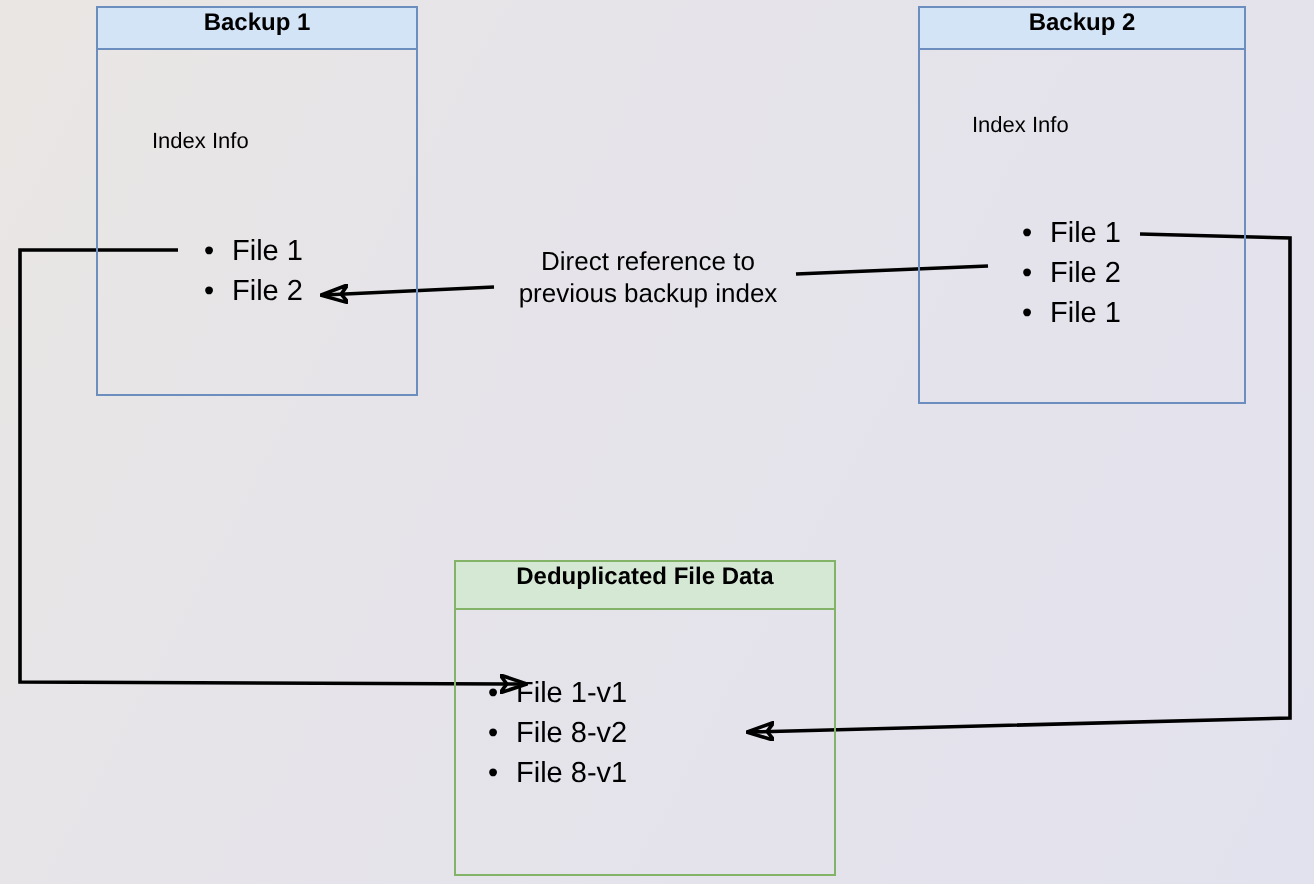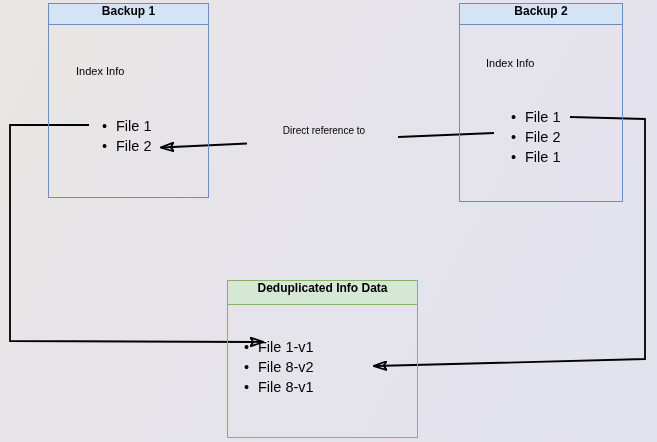--- a/index.html
+++ b/index.html
@@ -31,21 +31,21 @@
   #backup1{left:48px;top:3px;width:161px;height:195px;}
   #backup1 .index-label{left:27px;top:58px;}
   #backup1 .file-list{left:53px;top:112px;}
   #backup2{left:449px;top:3px;width:164px;height:199px;margin-left:10px;}
   #backup2 .index-label{left:26px;top:50px;}
   #backup2 .file-list{left:51px;top:103px;}
   #dedup{left:227px;top:280px;width:191px;height:158px;}
   #dedup .file-list{left:16px;top:56px;}
   .annotation{
     position:absolute;left:234px;top:123px;width:180px;
-    text-align:center;font-size:10px;line-height:16px;
+    text-align:center;font-size:13px;line-height:16px;
   }
 </style>
 </head>
 <body>
 
 <div class="canvas">
 
   <svg class="arrow-layer" viewBox="0 0 657 442" xmlns="http://www.w3.org/2000/svg">
     <defs>
       <marker id="arrowhead" viewBox="0 0 14 10" markerWidth="14" markerHeight="10" refX="12" refY="5" orient="auto" markerUnits="userSpaceOnUse">
@@ -76,26 +76,27 @@
     <div class="index-label">Index Info</div>
     <ul class="file-list">
         <li>File 1</li>
         <li>File 2</li>
         <li>File 1</li>
       </ul>
   </div>
 
   <div class="box green" id="dedup">
     <div class="box-header">
-      <span>Deduplicated Info Data</span>
+      <span>Deduplicated File Data</span>
     </div>
     <ul class="file-list">
         <li>File 1-v1</li>
         <li>File 8-v2</li>
         <li>File 8-v1</li>
       </ul>
   </div>
 
   <div class="annotation">
     <div>Direct reference to</div>
+    <div>previous backup index</div>
   </div>
 
 </div>
 
 </body></html>

